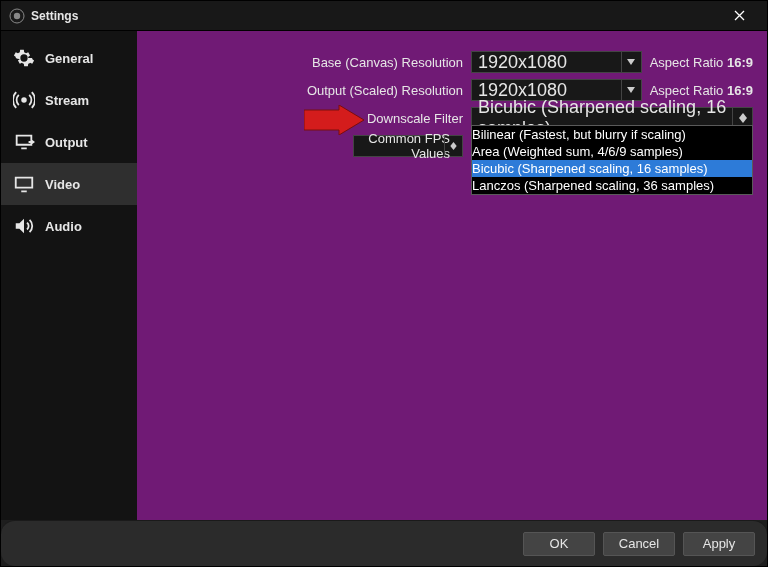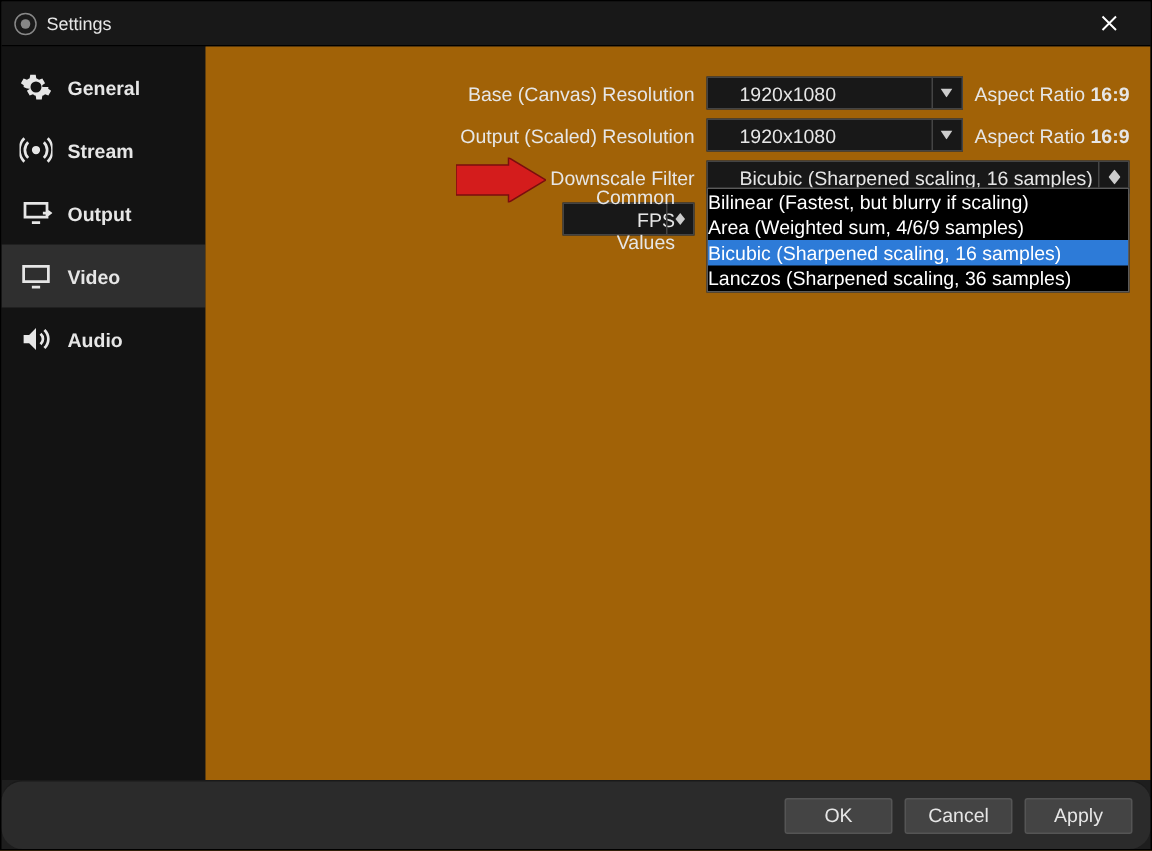--- a/index.html
+++ b/index.html
@@ -23,20 +23,21 @@
     border-bottom: 1px solid #000;
   }
   .titlebar .obs-icon {
     width: 16px; height: 16px;
     margin-right: 6px;
   }
   .titlebar .title {
     font-size: 12px;
     color: #e6e6e6;
     flex: 1;
+    font-weight: bold;
   }
   .titlebar .close {
     width: 40px; height: 28px;
     display: flex; align-items: center; justify-content: center;
     color: #fff;
   }
   
   .content {
     display: flex;
     height: calc(100% - 30px - 46px);
@@ -59,21 +60,21 @@
   .side-item.selected {
     background: #2f2f2f;
   }
   .side-item .ic {
     width: 22px; height: 22px;
     display:flex; align-items:center; justify-content:center;
   }
   .side-item svg { fill: #e6e6e6; }
   .pane {
     flex: 1;
-    background: #a16207;
+    background: #701a75;
     position: relative;
     padding: 20px 14px 14px 14px;
   }
   .row {
     display: flex;
     align-items: center;
     margin-bottom: 6px;
   }
   .row .lbl {
     width: 320px;
@@ -88,42 +89,42 @@
     align-items: center;
     gap: 8px;
   }
   .select {
     flex: 1;
     background: #181818;
     border: 1px solid #444;
     height: 22px;
     display: flex;
     align-items: center;
-    padding: 0 21px;
-    color: #e6e6e6;
-    font-size: 13px;
+    padding: 0 6px;
+    color: #e6e6e6;
+    font-size: 18px;
     position: relative;
   }
   .select .caret {
     position: absolute;
     right: 0; top: 0; bottom: 0;
     width: 20px;
     display:flex; align-items:center; justify-content:center;
     border-left: 1px solid #444;
   }
   .select.spinner .caret { flex-direction: column; gap:0; }
   .caret svg { fill:#ccc; }
   .aspect {
     color: #e6e6e6;
     font-size: 13px;
     white-space: nowrap;
   }
   .aspect .bold { font-weight: 700; }
   .small-select {
-    width: 88px;
+    width: 110px;
     background: #181818;
     border: 1px solid #444;
     height: 22px;
     display: flex;
     align-items: center;
     padding: 0 12px;
     color: #e6e6e6;
     font-size: 13px;
     position: relative;
   }

